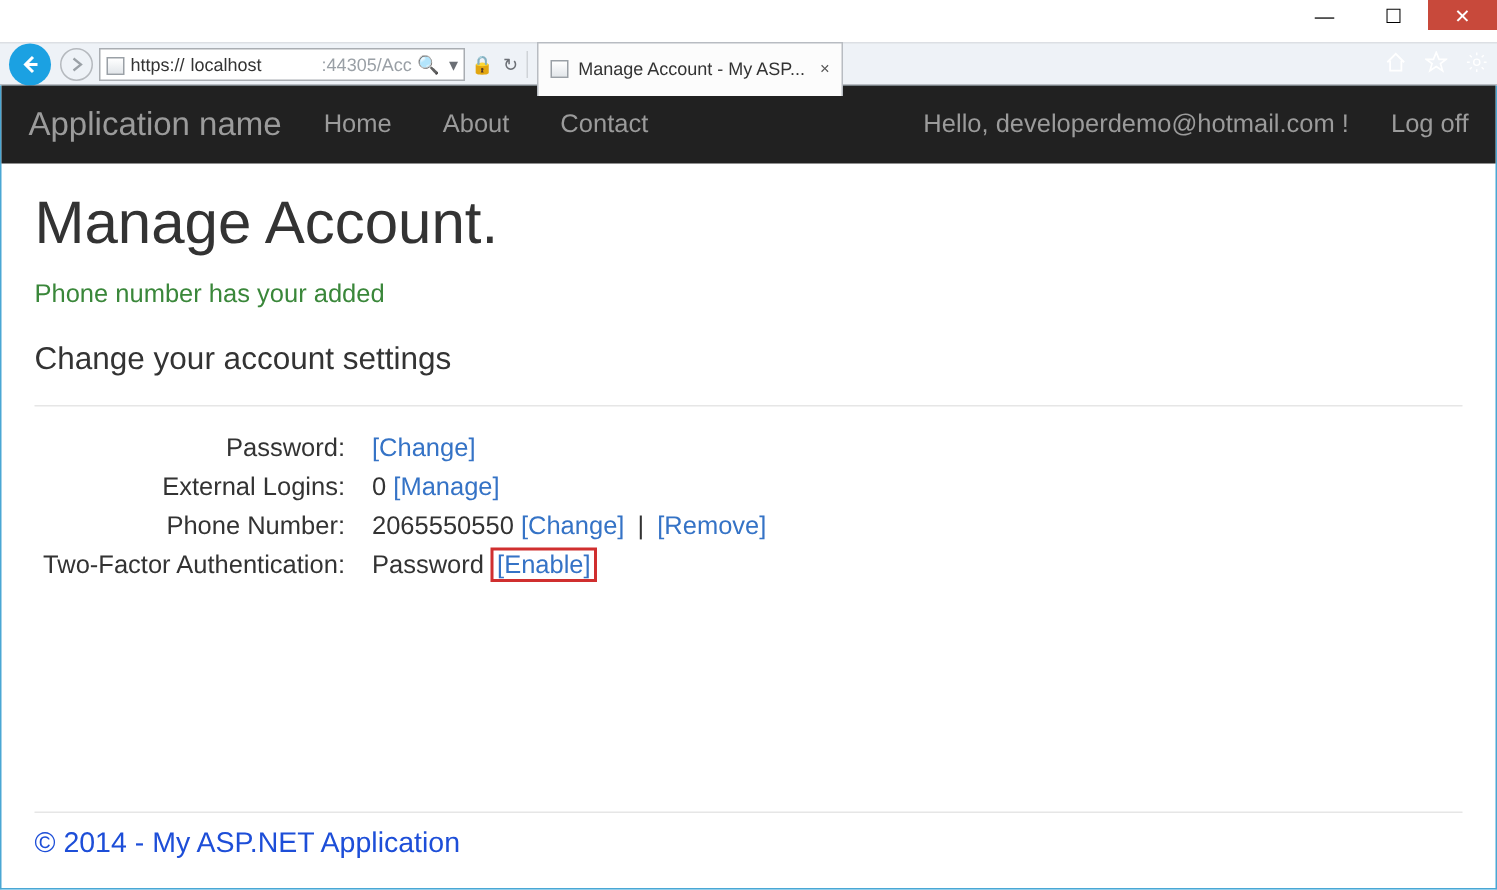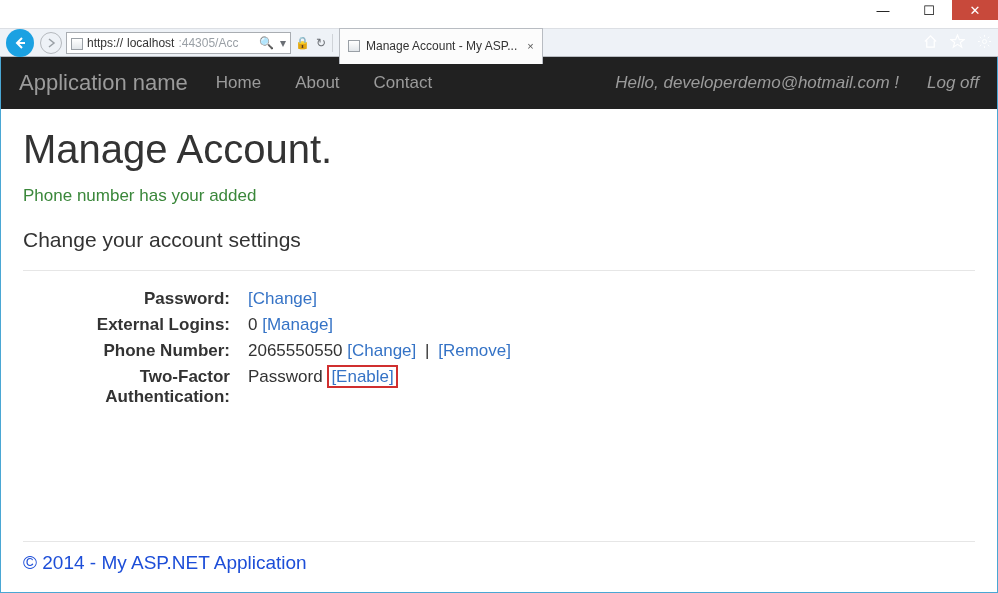--- a/index.html
+++ b/index.html
@@ -12,40 +12,40 @@
     
     .window{width:998px;height:593px;}
     .titlebar{height:28px;background:#fff;display:flex;justify-content:flex-end;align-items:flex-start;}
     .win-btn{width:46px;height:20px;display:flex;align-items:center;justify-content:center;font-size:13px;color:#000;}
     .win-btn.close{background:#c8493b;color:#fff;height:20px;}
     .toolbar{height:29px;background:#eef2f7;border-top:1px solid #dcdfe4;border-bottom:1px solid #b8bcc2;display:flex;align-items:center;padding:0 6px;gap:4px;}
     .nav-circle{width:28px;height:28px;border-radius:50%;display:flex;align-items:center;justify-content:center;margin-right:2px;}
     .nav-back{background:#1ba1e2;color:#fff;font-size:16px;}
     .nav-fwd{width:22px;height:22px;border:1px solid #b5b9be;border-radius:50%;color:#8c9096;font-size:13px;display:flex;align-items:center;justify-content:center;}
     .addr-box{flex:0 0 225px;height:22px;border:1px solid #a9adb2;background:#fff;display:flex;align-items:flex-end;padding:3px 4px;font-size:12px;color:#333;gap:4px;}
-    .addr-box .faded{color:#9aa0a6;}
+    .addr-box .faded{color:#9aa0a6;margin-left:36px;}
     .addr-icons{display:flex;align-items:center;gap:6px;color:#6b6f75;font-size:12px;}
     .spacer-v{width:1px;background:#cfd3d8;height:18px;margin:0 2px;}
     .tab{height:36px;background:#fcfcfc;border:1px solid #b8bcc2;border-bottom:none;display:flex;align-items:center;padding:0 8px;font-size:12px;gap:6px;color:#333;position:relative;top:3px;}
     .tab .tab-x{color:#555;font-size:11px;margin-left:4px;}
     .tb-right{margin-left:auto;display:flex;gap:12px;color:#fff;font-size:14px;}
     .tool-ico{color:#fff;}
     
     .frame{background:#fff;height:536px;border:1px solid #4aa7d4;border-top:none;display:flex;flex-direction:column;}
     .navbar{background:#212121;height:52px;display:flex;align-items:center;padding:0 18px;color:#9b9b9b;}
     .brand{color:#9b9b9b;font-size:22px;margin-right:28px;}
     .nav-link{color:#9b9b9b;font-size:17px;margin-right:34px;cursor:pointer;}
-    .nav-right{margin-left:auto;display:flex;gap:28px;font-style:italic;}
+    .nav-right{margin-left:auto;display:flex;gap:28px;}
     .page{flex:1;padding:18px 22px 12px;color:#333;}
     h1.page-title{font-size:40px;font-weight:400;color:#333;margin-bottom:14px;}
     .alert-success{color:#3a873a;font-size:17px;margin-bottom:22px;}
     .subhead{font-size:21px;color:#333;margin-bottom:18px;}
     hr{border:none;border-top:1px solid #e6e6e6;margin-bottom:18px;}
     .dl{display:grid;grid-template-columns:225px auto;row-gap:6px;font-size:17px;}
-    .dl .k{font-weight:700;text-align:right;padding-right:18px;}
+    .dl .k{font-weight:400;text-align:right;padding-right:18px;}
     .dl a{color:#3573c6;text-decoration:none;}
     .sep{color:#333;margin:0 4px;}
     .highlight-box{border:2px solid #d02f2f;padding:0 2px;}
     .footer{padding:10px 22px 18px;font-size:19px;color:#1d4ed8;}
     .page-icon{width:12px;height:12px;display:inline-block;background:linear-gradient(#fff,#e2e6ea);border:1px solid #9aa0a6;}
   </style>
 </head>
 <body>
 
 <div class="window">

